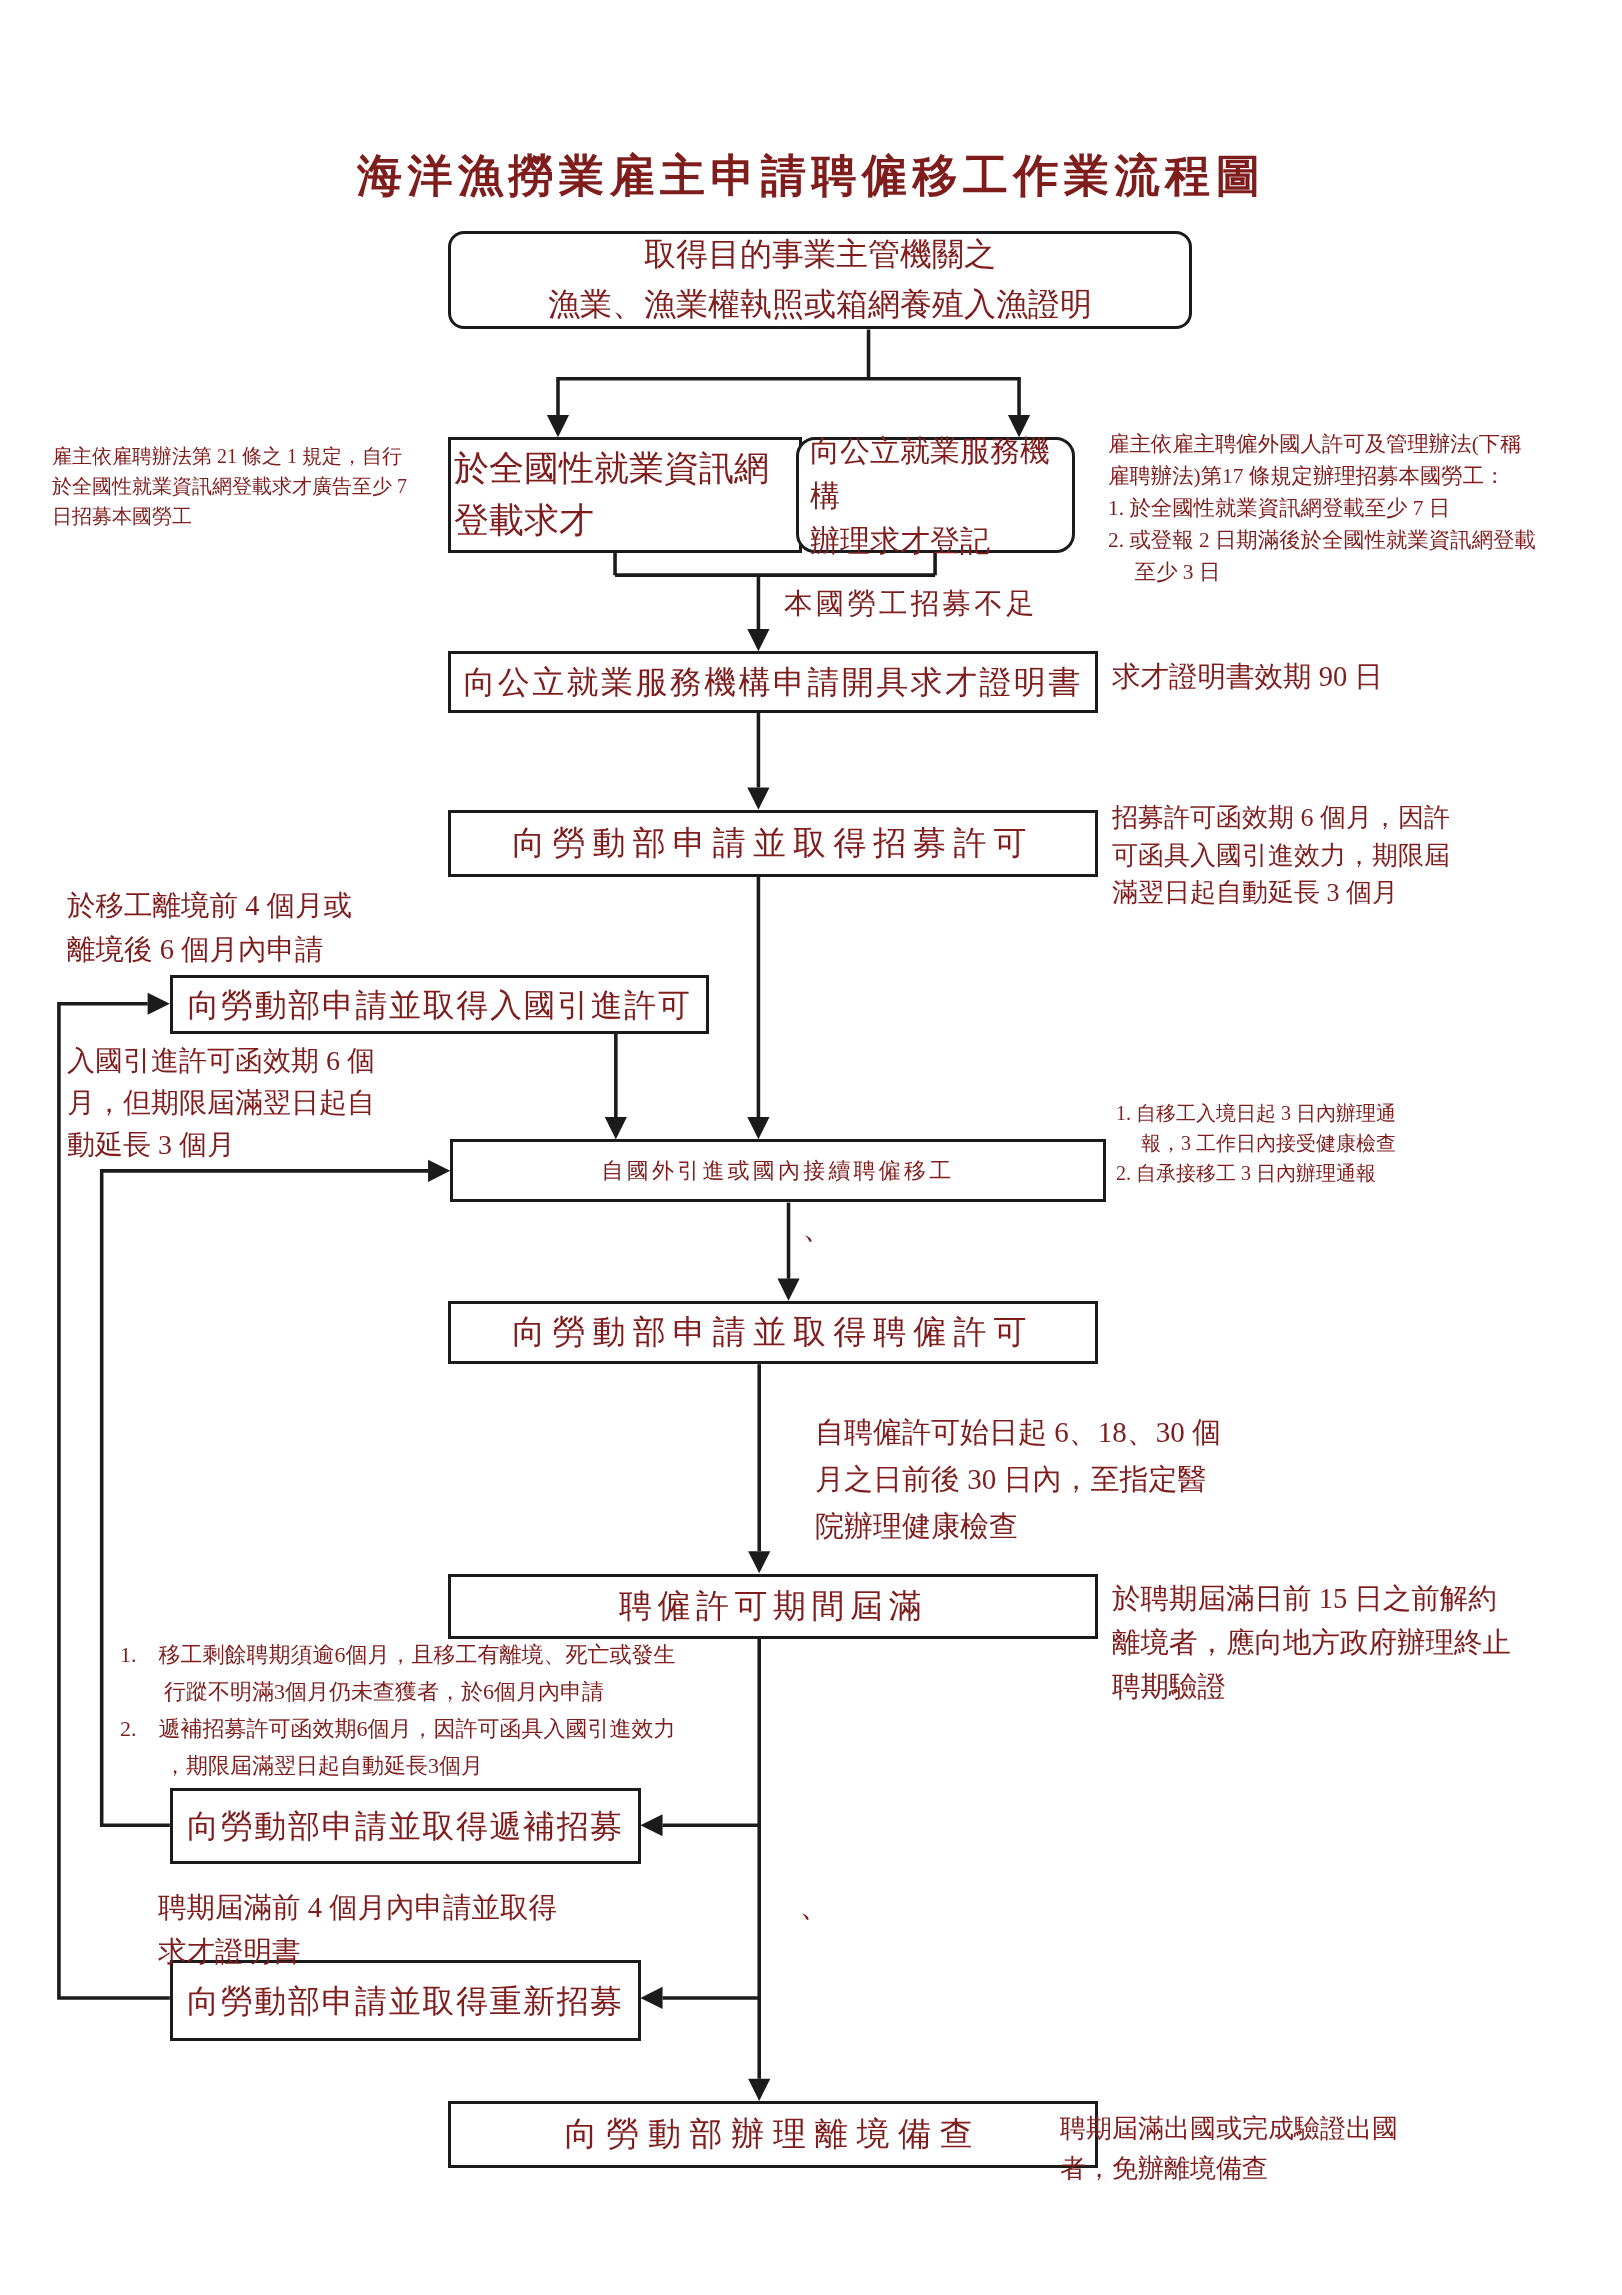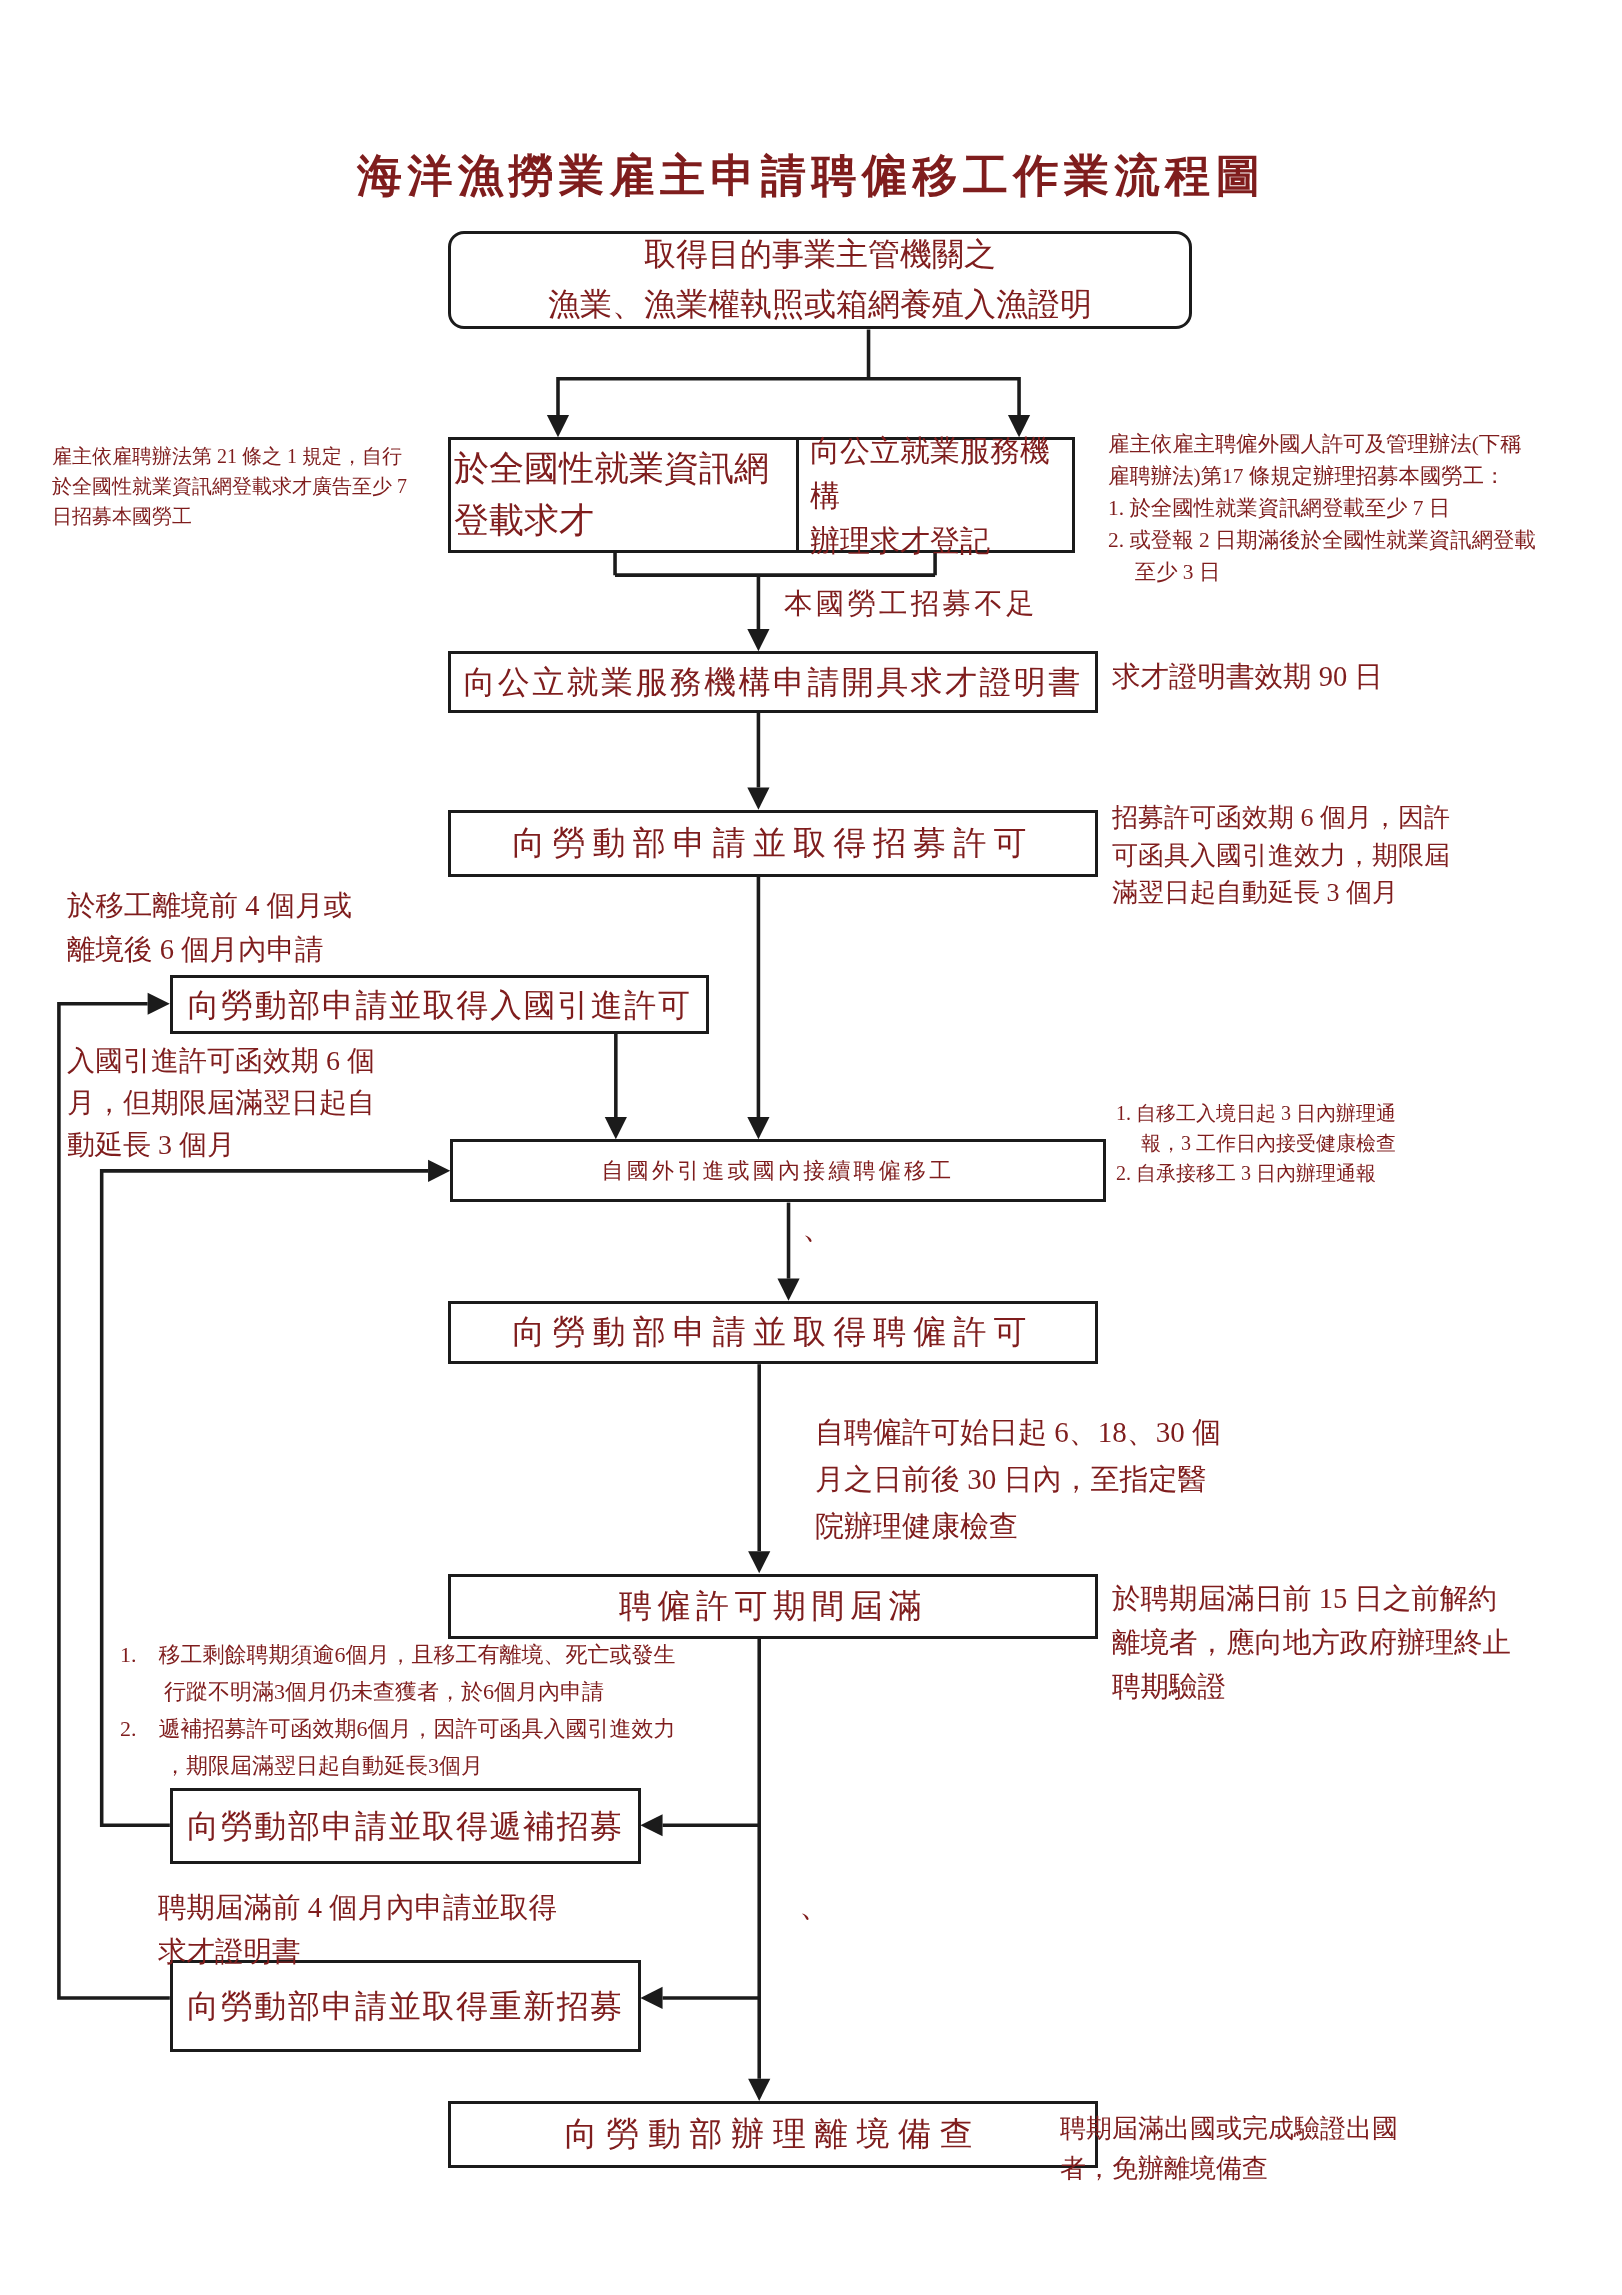--- a/index.html
+++ b/index.html
@@ -22,29 +22,29 @@
     border:3.2px solid #1b1b1b;background:#ffffff;
     display:flex;align-items:center;justify-content:center;
     text-align:center;white-space:pre-line;line-height:1.5;
   }
   .note{position:absolute;white-space:pre-line;}
   .mark{position:absolute;font-size:32px;}
 
   
   .b0{left:448px;top:231px;width:744px;height:98px;font-size:32px;line-height:1.55;border-radius:16px;}
   .b1{left:448px;top:437px;width:354px;height:116px;font-size:35px;justify-content:flex-start;text-align:left;padding-left:3px;}
-  .b2{left:796px;top:437px;width:279px;height:116px;font-size:30px;justify-content:flex-start;text-align:left;padding-left:11px;}
+  .b2{left:796px;top:437px;width:279px;height:116px;font-size:30px;justify-content:flex-start;text-align:left;padding-left:11px;border-radius:19px;}
   .b3{left:448px;top:651px;width:650px;height:62px;font-size:32px;letter-spacing:2.4px;}
   .b4{left:448px;top:810px;width:650px;height:67px;font-size:33px;letter-spacing:7.1px;}
   .b5{left:170px;top:975px;width:539px;height:59px;font-size:32px;letter-spacing:1.6px;}
   .b6{left:450px;top:1139px;width:656px;height:63px;font-size:22px;letter-spacing:3.2px;}
   .b7{left:448px;top:1301px;width:650px;height:63px;font-size:33px;letter-spacing:7.1px;}
   .b8{left:448px;top:1574px;width:650px;height:65px;font-size:33px;letter-spacing:5.5px;}
   .b9{left:170px;top:1788px;width:471px;height:76px;font-size:32px;letter-spacing:1.6px;}
-  .b10{left:170px;top:1960px;width:471px;height:92px;font-size:32px;letter-spacing:1.6px;}
+  .b10{left:170px;top:1960px;width:471px;height:81px;font-size:32px;letter-spacing:1.6px;}
   .b11{left:448px;top:2101px;width:650px;height:67px;font-size:33px;letter-spacing:8.7px;}
 
   
   .a0{left:52px;top:441px;width:407px;font-size:20px;line-height:1.5;}
   .a1{left:1108px;top:428px;width:515px;font-size:21.4px;line-height:1.5;}
   .a2{left:1112px;top:658px;font-size:28.5px;}
   .a3{left:1112px;top:799px;font-size:26px;line-height:1.45;}
   .a4{left:67px;top:884px;font-size:28.5px;line-height:1.55;}
   .a5{left:67px;top:1040px;font-size:28px;line-height:1.5;}
   .a6{left:1116px;top:1098px;font-size:20px;line-height:1.5;}

